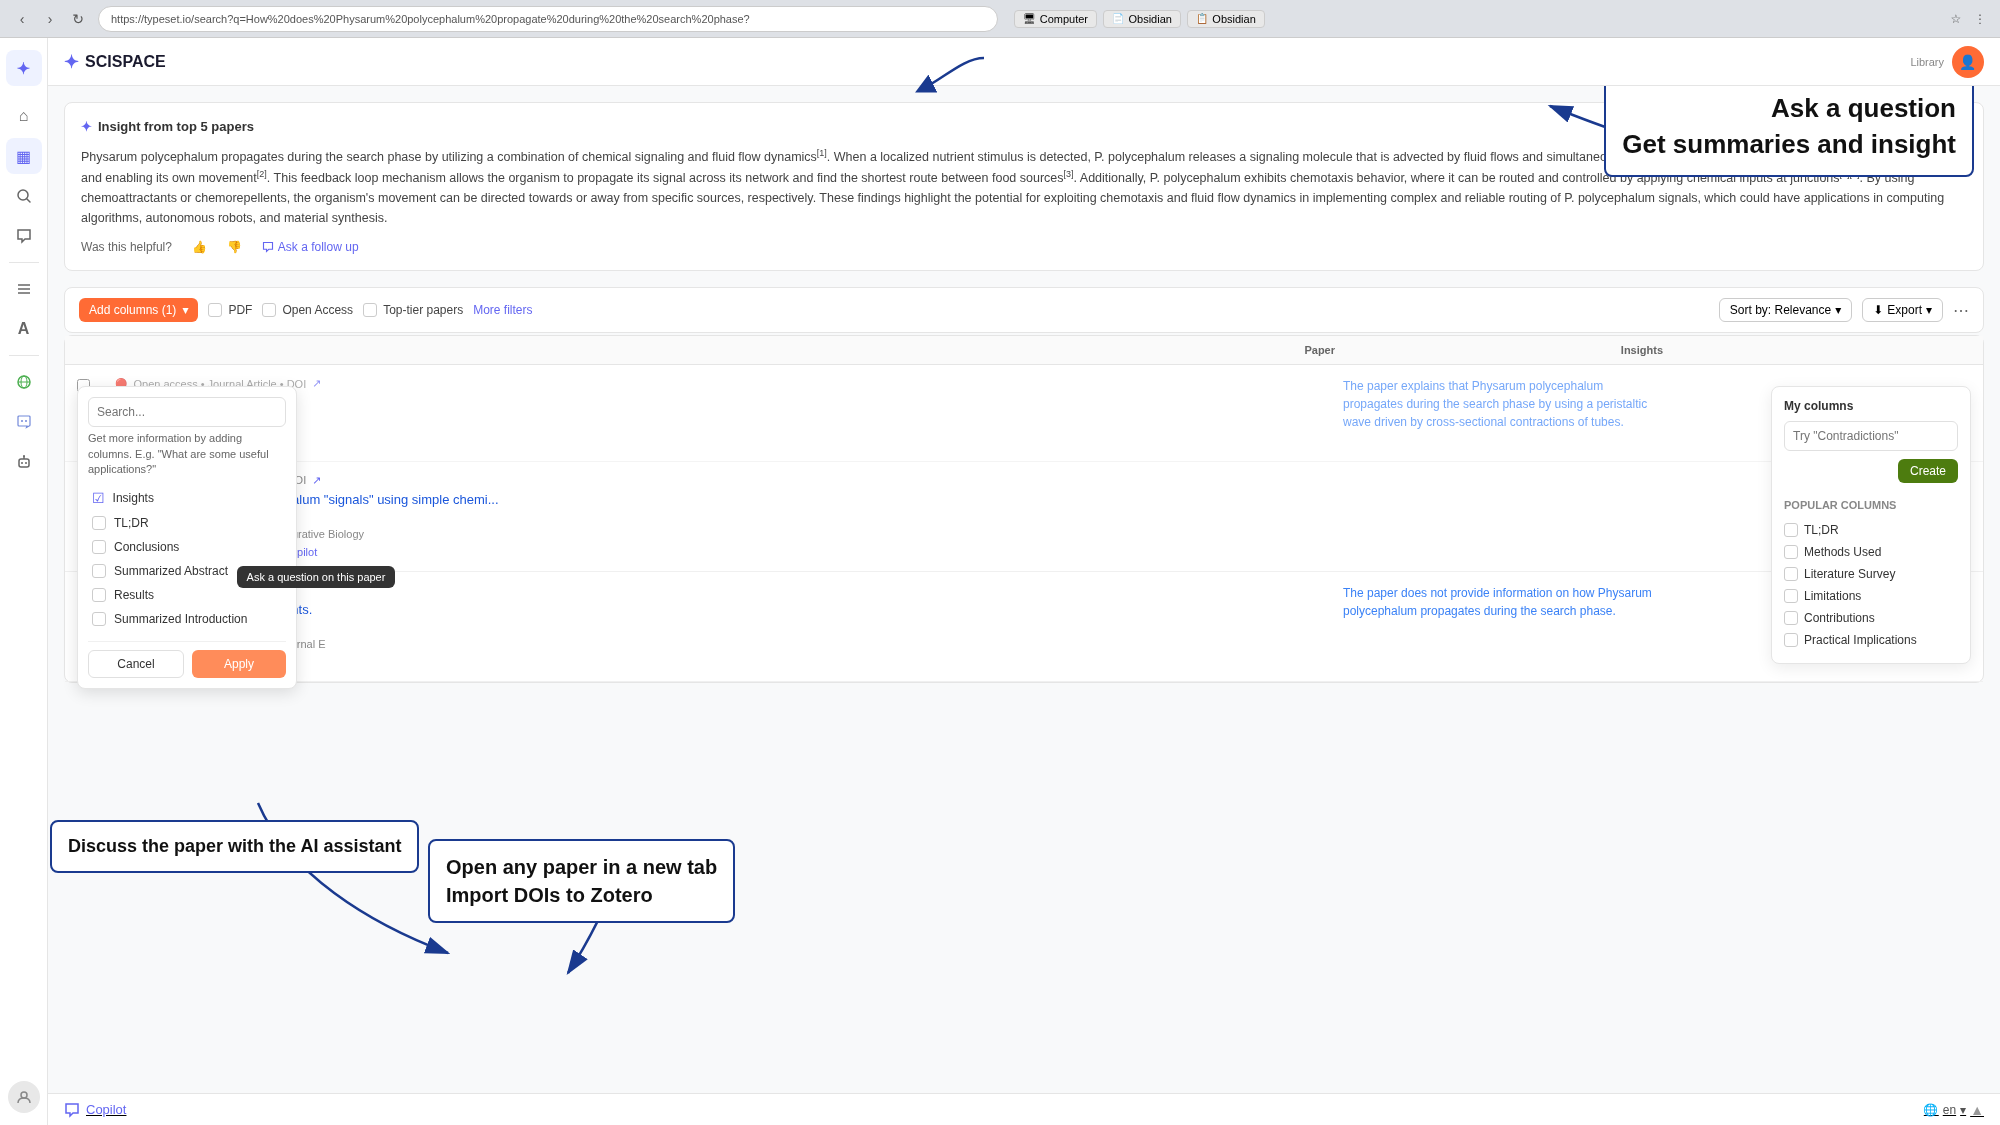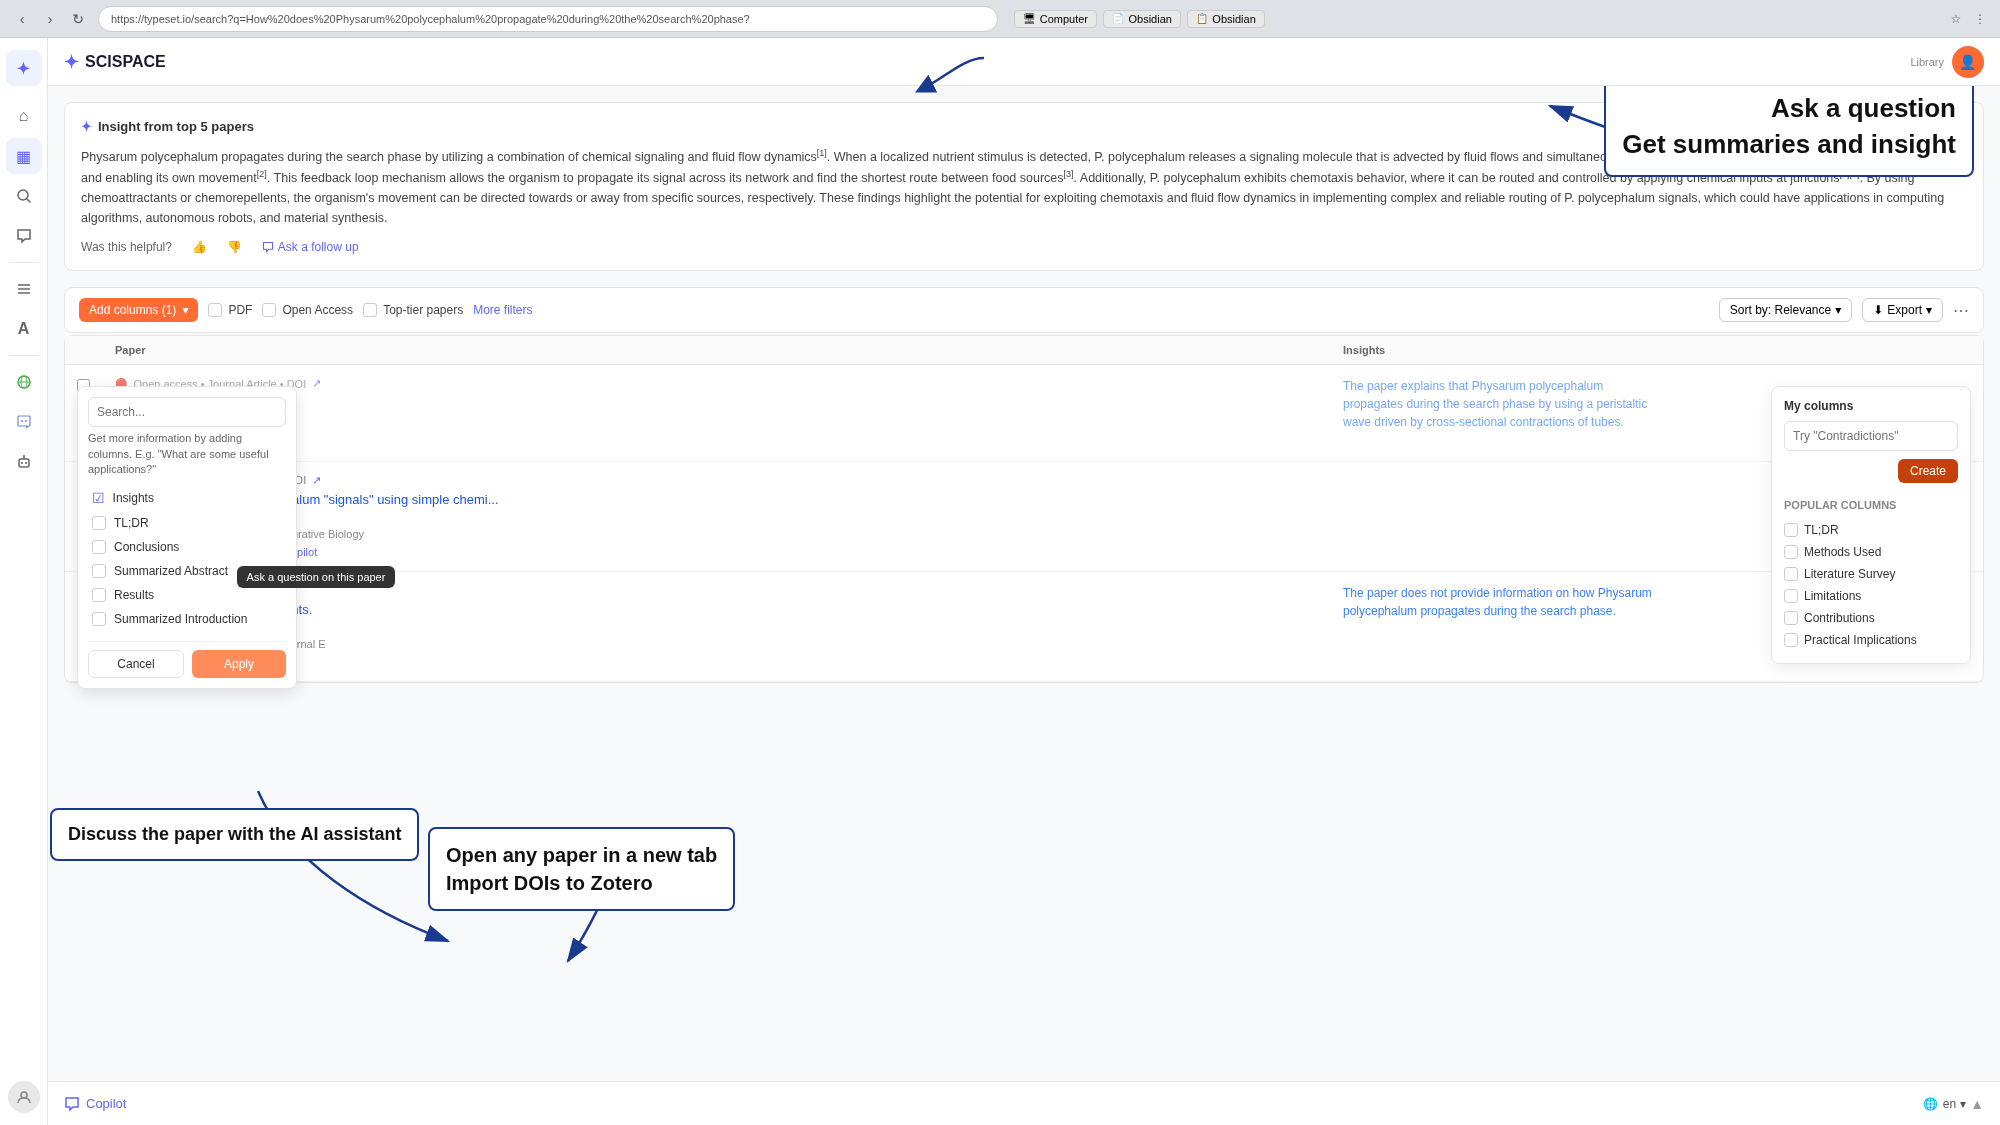--- a/index.html
+++ b/index.html
@@ -265,20 +265,21 @@
     .table-header {
       display: grid;
       grid-template-columns: 30px 1fr 320px 300px;
       background: #fafafa;
       border-bottom: 1px solid #e5e5e5;
       padding: 8px 12px;
       font-size: 11px;
       font-weight: 600;
       color: #666;
       gap: 8px;
+      text-align: right;
     }
     .table-row {
       display: grid;
       grid-template-columns: 30px 1fr 320px 300px;
       border-bottom: 1px solid #f0f0f0;
       padding: 12px;
       gap: 8px;
       align-items: start;
     }
     .table-row:last-child { border-bottom: none; }
@@ -380,21 +381,21 @@
       height: 30px;
       border: 1px solid #e0e0e0;
       border-radius: 6px;
       padding: 0 8px;
       font-size: 12px;
       outline: none;
       margin-bottom: 8px;
       color: #aaa;
     }
     .create-btn {
-      background: #c2410c;
+      background: #4d7c0f;
       color: white;
       border: none;
       border-radius: 6px;
       padding: 5px 12px;
       font-size: 12px;
       cursor: pointer;
       float: right;
       margin-left: 40px;
     }
     .popular-cols-title { font-size: 11px; color: #888; margin: 16px 0 8px; font-weight: 600; text-transform: uppercase; }
@@ -416,28 +417,29 @@
       color: white;
       font-size: 11px;
       padding: 5px 10px;
       border-radius: 6px;
       white-space: nowrap;
       z-index: 200;
     }
 
     
     .copilot-bar {
-      height: 44px;
+      height: 32px;
       background: white;
       border-top: 1px solid #e5e5e5;
       display: flex;
       align-items: center;
       justify-content: space-between;
       padding: 0 16px;
       flex-shrink: 0;
+      text-decoration: underline;
     }
     .copilot-btn {
       display: flex;
       align-items: center;
       gap: 6px;
       background: none;
       border: none;
       cursor: pointer;
       font-size: 13px;
       color: #6366f1;

